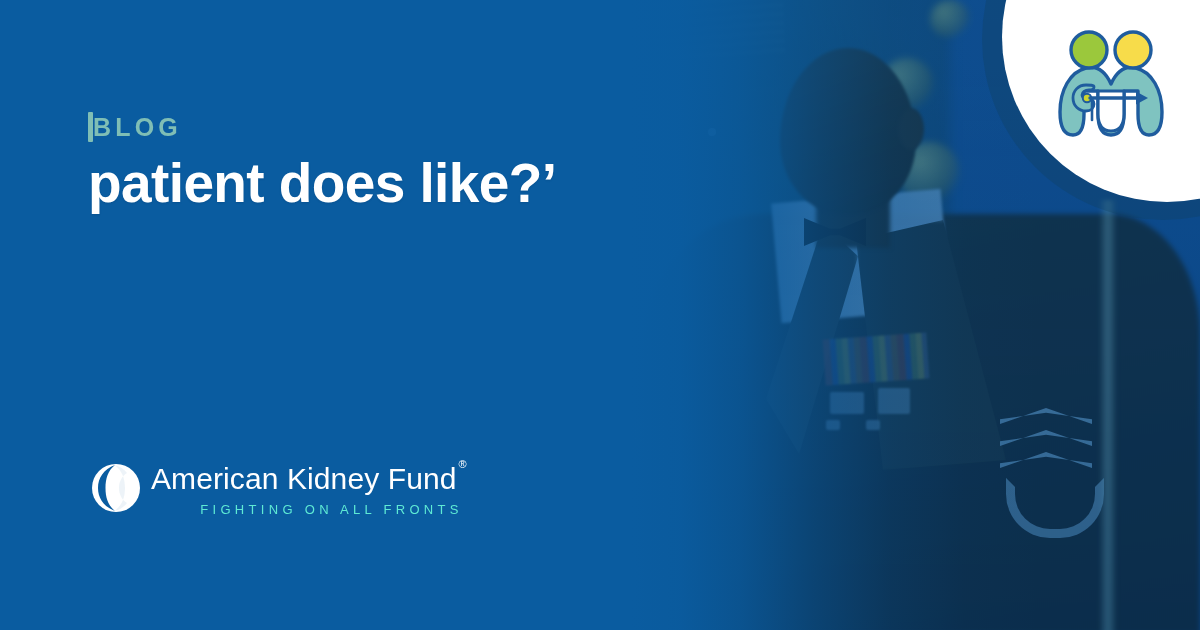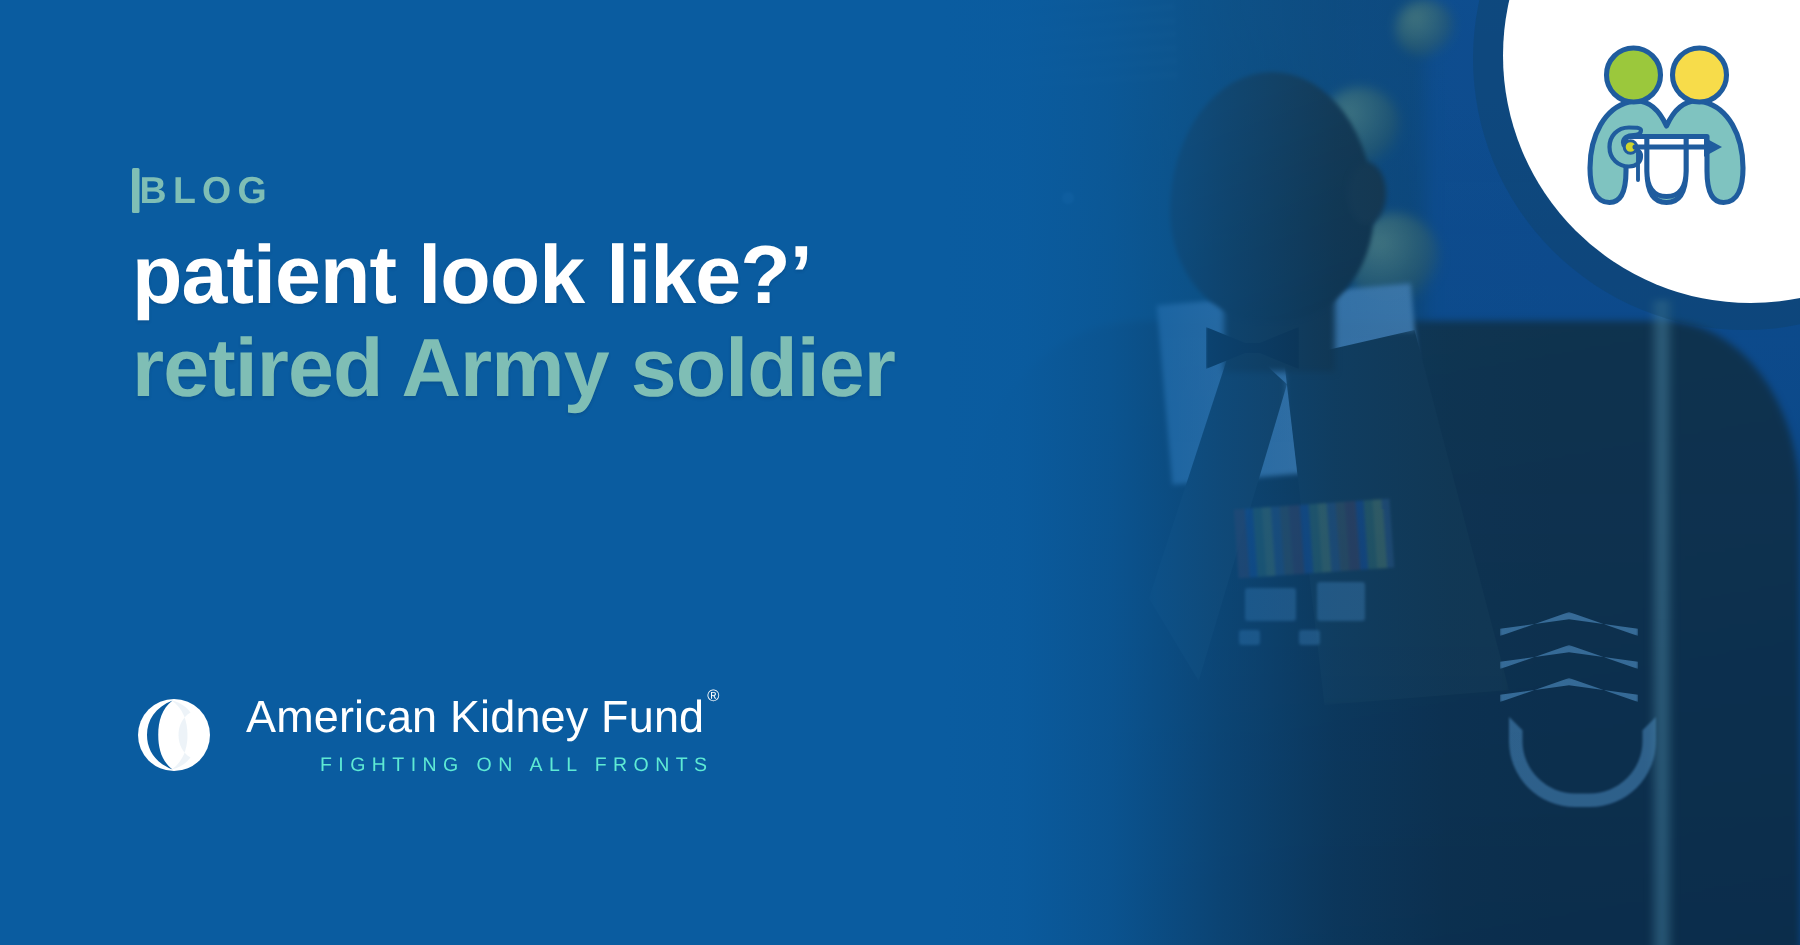--- a/index.html
+++ b/index.html
@@ -260,21 +260,21 @@
     margin:0;
     text-shadow: 0 1px 2px rgba(0,40,80,.18);
   }
   .headline .accent { color:#7fbeb5; }
   .headline .hl-line { display:block; white-space:nowrap; }
 
   
   .akf {
     position:absolute;
     left: 2px; top: 458px;
-    display:flex; align-items:center; gap:22px;
+    display:flex; align-items:flex-start; gap:9px;
   }
   .akf-mark { width:52px; height:52px; flex:0 0 auto; margin-top:4px; }
   .akf-words { padding-top: 6px; }
   .akf-name {
     color:#ffffff;
     font-size: 30px;
     font-weight: 400;
     line-height: 1;
     letter-spacing: .1px;
     white-space: nowrap;
@@ -378,22 +378,21 @@
   </div>
 
   <div class="content">
 
     <div class="eyebrow">
       <span class="eyebrow-bar"></span>
       <span class="eyebrow-text">BLOG</span>
     </div>
 
     <h1 class="headline">
-      <span class="hl-line">patient look like?’</span>
-      <span class="hl-line accent">retired Army soldier</span>
+      <span class="hl-line">patient does like?’</span>
     </h1>
 
     <div class="akf">
       <span class="akf-mark">
         <svg viewBox="0 0 52 52" width="52" height="52" aria-hidden="true">
           <circle cx="26" cy="26" r="24" fill="#ffffff"></circle>
           <path d="M26 2 C14 6 6 15 6 26 C6 37 14 46 26 50 C17 44 13 36 13 26 C13 16 17 8 26 2 Z" fill="#0a5ca0" opacity="0.0"></path>
           <path d="M25 3 C13.5 7.5 8 16 8 26 C8 36 13.5 44.5 25 49 C18 43.5 15.5 35.5 15.5 26 C15.5 16.5 18 8.5 25 3 Z" fill="#0a5ca0"></path>
           <path d="M24.5 3 C32 8.5 35 16.5 35 26 C35 35.5 32 43.5 24.5 49 C30 47.8 34 45 37 41 C32 38 29 32.5 29 26 C29 19.5 32 14 37 11 C34 7 30 4.2 24.5 3 Z" fill="#dfe9f2" opacity="0.55"></path>
         </svg>

